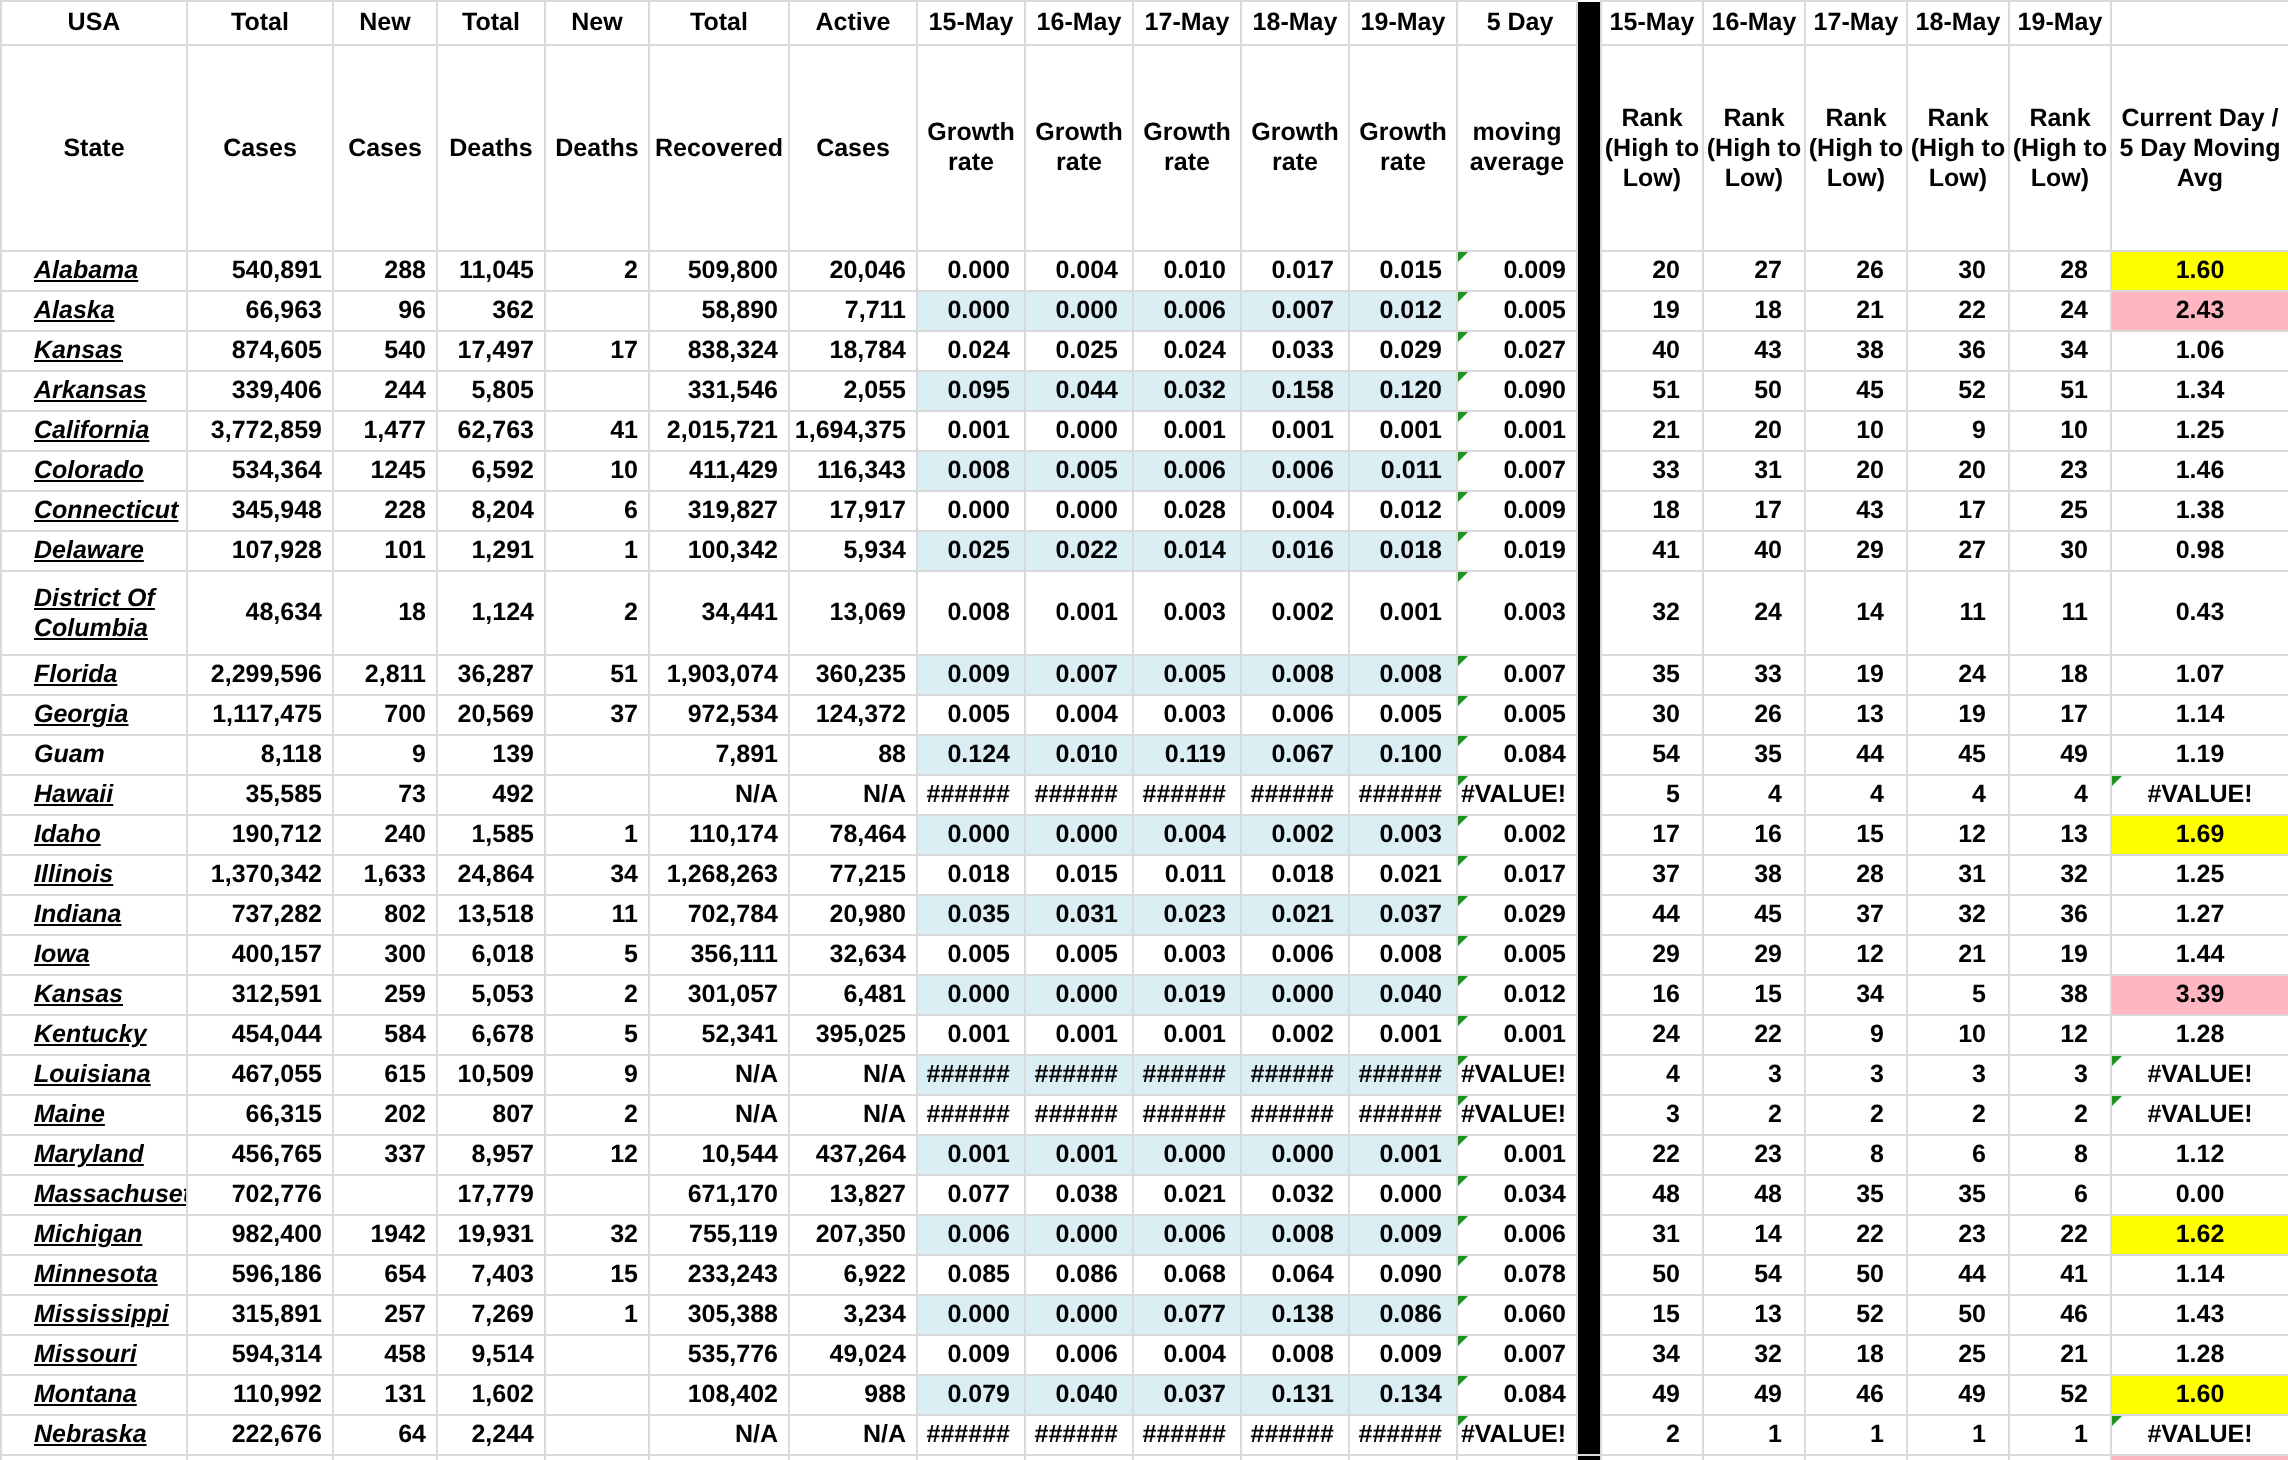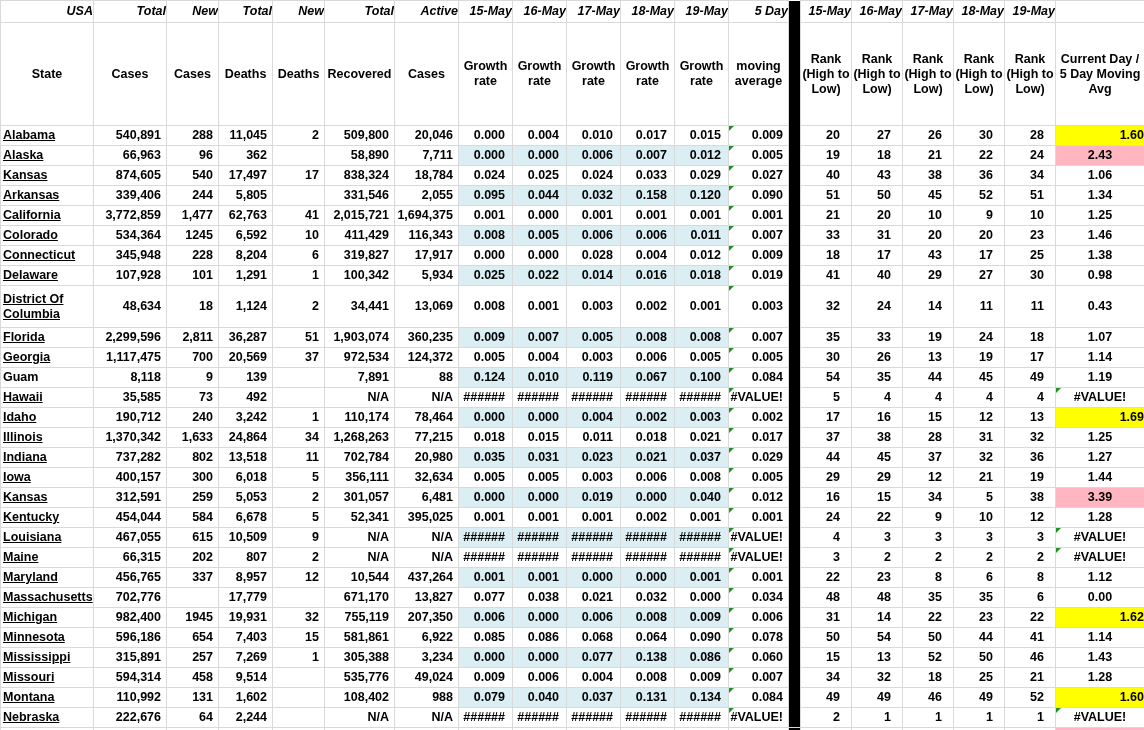--- a/index.html
+++ b/index.html
@@ -12,37 +12,37 @@
     width:1144px;height:730px;overflow:hidden;
     font-family:"Liberation Sans", sans-serif;
     font-weight:bold;color:#000;
   }
   table{border-collapse:collapse;table-layout:fixed;width:1144px;}
   th,td{
     border:1px solid var(--grid,#D9D9D9);
     font-size:12.5px;line-height:1.2;font-weight:bold;
     overflow:hidden;vertical-align:middle;padding:0;
   }
-  thead tr.h1 th{height:22px;text-align:right;white-space:nowrap;font-style:italic;}
+  thead tr.h1 th{height:22px;text-align:center;white-space:nowrap;}
   thead tr.h2 th{height:103px;text-align:center;white-space:normal;}
   thead th.left{text-align:left;padding-left:3px;}
   tbody tr{height:20px;}
   tbody tr.tall{height:42px;}
   tbody tr.sliver{height:3px;}
   tbody tr.sliver td{border-top:1px solid var(--grid);}
-  .c-state{text-align:left;padding-left:2px;white-space:normal;}
+  .c-state{text-align:left;padding-left:16px;white-space:normal;font-style:italic;}
   .state-label{text-decoration:underline;}
   .state-label.no-underline{text-decoration:none;}
   .c-num{text-align:right;padding-right:5px;white-space:nowrap;}
   .c-growth{text-align:right;padding-right:7px;white-space:nowrap;}
   .c-growth.band{background:var(--band,#DAEEF3);}
   .c-avg{text-align:right;padding-right:5px;position:relative;white-space:nowrap;}
   .c-rank{text-align:right;padding-right:11px;white-space:nowrap;}
   .c-ratio{text-align:center;position:relative;white-space:nowrap;}
-  .c-ratio.bg-yellow{background:var(--yellow,#FFFF00);text-align:right;}
+  .c-ratio.bg-yellow{background:var(--yellow,#FFFF00);}
   .c-ratio.bg-pink{background:var(--pink,#FFB6C1);margin-top:48px;}
   .c-div{background:var(--divider,#000);border-top:none;border-bottom:none;}
   .tri{
     position:absolute;top:0;left:0;width:0;height:0;display:none;
     border-top:5px solid var(--tri,#1E941E);border-right:5px solid transparent;
   }
   .tri.show{display:block;}
 </style>
 </head>
 <body>
@@ -400,21 +400,21 @@
     <td class="c-rank">4</td>
     <td class="c-rank">4</td>
     <td class="c-rank">4</td>
     <td class="c-rank">4</td>
     <td class="c-ratio"><span class="tri show"></span><span class="val">#VALUE!</span></td>
   </tr>
       <tr>
     <td class="c-state"><span class="state-label">Idaho</span></td>
     <td class="c-num">190,712</td>
     <td class="c-num">240</td>
-    <td class="c-num">3,242</td>
+    <td class="c-num">1,585</td>
     <td class="c-num">1</td>
     <td class="c-num">110,174</td>
     <td class="c-num">78,464</td>
     <td class="c-growth band">0.000</td>
     <td class="c-growth band">0.000</td>
     <td class="c-growth band">0.004</td>
     <td class="c-growth band">0.002</td>
     <td class="c-growth band">0.003</td>
     <td class="c-avg"><span class="tri show"></span><span class="val">0.002</span></td>
     <td class="c-div"></td>
@@ -619,21 +619,21 @@
     <td class="c-rank">48</td>
     <td class="c-rank">48</td>
     <td class="c-rank">35</td>
     <td class="c-rank">35</td>
     <td class="c-rank">6</td>
     <td class="c-ratio"><span class="val">0.00</span></td>
   </tr>
       <tr>
     <td class="c-state"><span class="state-label">Michigan</span></td>
     <td class="c-num">982,400</td>
-    <td class="c-num">1945</td>
+    <td class="c-num">1942</td>
     <td class="c-num">19,931</td>
     <td class="c-num">32</td>
     <td class="c-num">755,119</td>
     <td class="c-num">207,350</td>
     <td class="c-growth band">0.006</td>
     <td class="c-growth band">0.000</td>
     <td class="c-growth band">0.006</td>
     <td class="c-growth band">0.008</td>
     <td class="c-growth band">0.009</td>
     <td class="c-avg"><span class="tri show"></span><span class="val">0.006</span></td>
@@ -644,21 +644,21 @@
     <td class="c-rank">23</td>
     <td class="c-rank">22</td>
     <td class="c-ratio bg-yellow"><span class="val">1.62</span></td>
   </tr>
       <tr>
     <td class="c-state"><span class="state-label">Minnesota</span></td>
     <td class="c-num">596,186</td>
     <td class="c-num">654</td>
     <td class="c-num">7,403</td>
     <td class="c-num">15</td>
-    <td class="c-num">581,861</td>
+    <td class="c-num">233,243</td>
     <td class="c-num">6,922</td>
     <td class="c-growth">0.085</td>
     <td class="c-growth">0.086</td>
     <td class="c-growth">0.068</td>
     <td class="c-growth">0.064</td>
     <td class="c-growth">0.090</td>
     <td class="c-avg"><span class="tri show"></span><span class="val">0.078</span></td>
     <td class="c-div"></td>
     <td class="c-rank">50</td>
     <td class="c-rank">54</td>

